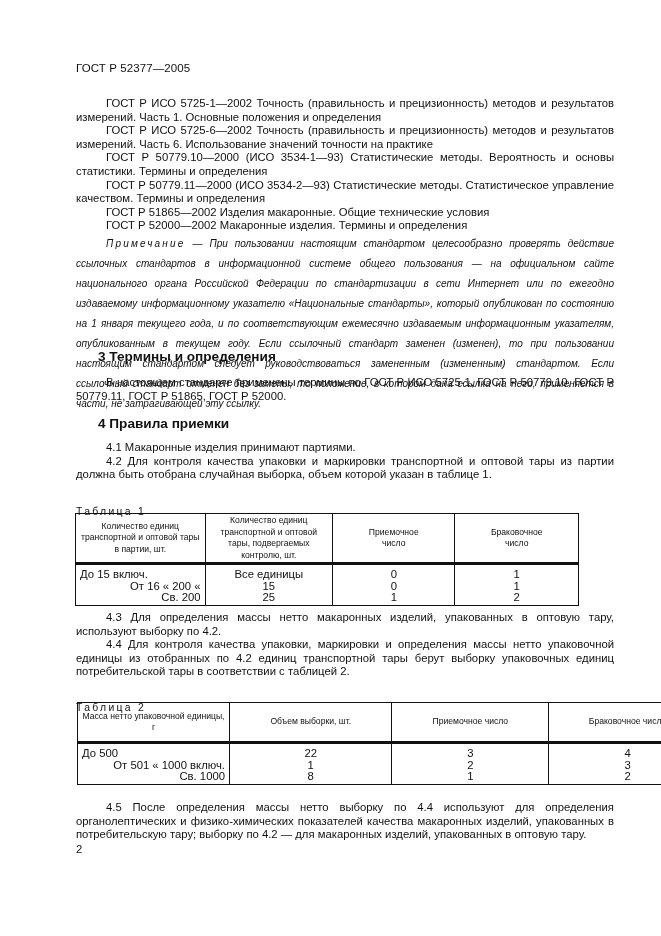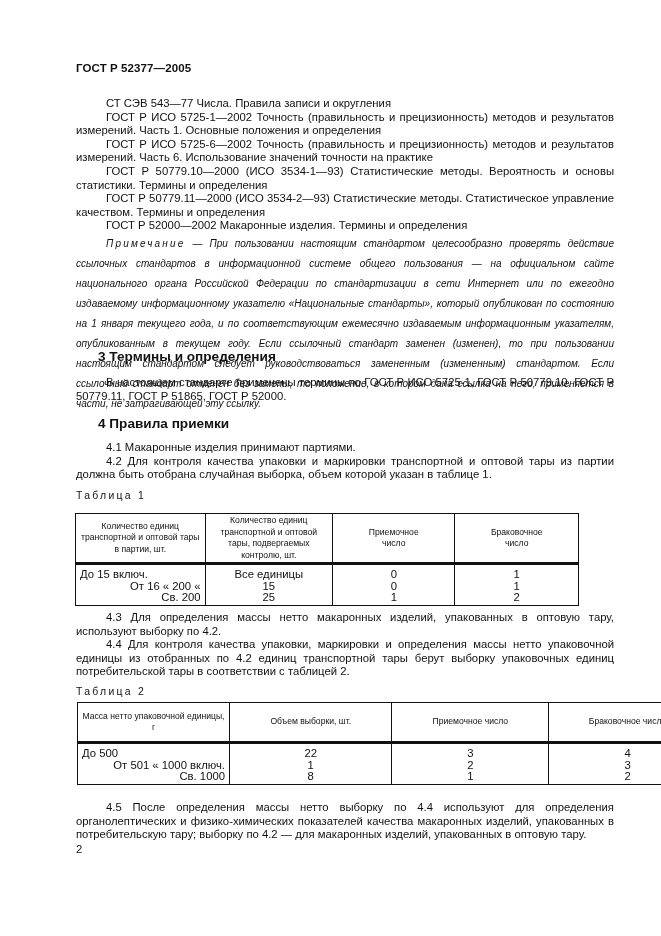--- a/index.html
+++ b/index.html
@@ -1,49 +1,49 @@
 <!DOCTYPE html>
 <html><head>
 <meta charset="utf-8">
 <style>
   html, body { margin: 0; padding: 0; background: #ffffff; }
   body { width: 661px; height: 936px; position: relative; overflow: hidden;
          font-family: "Liberation Sans", sans-serif; color: #111; }
   .page { position: absolute; left: 0; top: 0; width: 661px; height: 936px; }
-  .hdr { position: absolute; left: 76px; top: 62px; font-weight: bold; font-size: 11.5px; letter-spacing: 0.1px; }
+  .hdr { position: absolute; left: 76px; top: 62px; font-weight: normal; font-size: 11.5px; letter-spacing: 0.1px; }
   .txt { position: absolute; left: 76px; width: 538px; font-size: 11.3px; line-height: 13.6px; text-align: justify; }
   .ind { text-indent: 30px; }
   .p { margin: 0; }
   .note { font-size: 10px; line-height: 20px; font-style: italic; }
   .spaced { letter-spacing: 2.2px; }
   .h2 { position: absolute; left: 98px; font-weight: bold; font-size: 13.6px; }
-  .tcap { position: absolute; left: 76px; font-size: 10.4px; letter-spacing: 2.3px; }
+  .tcap { position: absolute; left: 76px; font-size: 10.4px; letter-spacing: 2.3px; margin-top: 16px; }
   table.t { position: absolute; border-collapse: collapse; font-size: 11.3px; }
   table.t th { font-weight: normal; font-size: 8.6px; line-height: 11.5px; border: 1px solid #111;
                border-bottom: 3px solid #111; text-align: center; vertical-align: middle; padding: 0 4px; }
   table.t td { border-left: 1px solid #111; border-right: 1px solid #111; border-bottom: 1px solid #111;
                vertical-align: top; padding: 4px 4px 1px 4px; text-align: center; line-height: 11.6px; }
   .cl { display: block; }
   .left-col .cl { text-align: right; padding-left: 6px; }
   .left-col .cl.first { text-align: left; padding-left: 0; }
   .pnum { position: absolute; left: 76px; top: 843px; font-size: 11.3px; }
 </style>
 </head>
 <body>
 
 <div class="page">
 
   <div class="hdr">ГОСТ Р 52377—2005</div>
 
   <div class="txt" style="top:97px;">
-    <p class="p ind">СТ СЭВ 543—77 Числа. Правила записи и округления</p>
     <p class="p ind">ГОСТ Р ИСО 5725-1—2002 Точность (правильность и прецизионность) методов и результатов измерений. Часть 1. Основные положения и определения</p>
     <p class="p ind">ГОСТ Р ИСО 5725-6—2002 Точность (правильность и прецизионность) методов и результатов измерений. Часть 6. Использование значений точности на практике</p>
     <p class="p ind">ГОСТ Р 50779.10—2000 (ИСО 3534-1—93) Статистические методы. Вероятность и основы статистики. Термины и определения</p>
     <p class="p ind">ГОСТ Р 50779.11—2000 (ИСО 3534-2—93) Статистические методы. Статистическое управление качеством. Термины и определения</p>
+    <p class="p ind">ГОСТ Р 51865—2002 Изделия макаронные. Общие технические условия</p>
     <p class="p ind">ГОСТ Р 52000—2002 Макаронные изделия. Термины и определения</p>
   </div>
 
   <div class="txt note" style="top:234px;">
     <p class="p ind"><span class="spaced">Примечание</span><span> — При пользовании настоящим стандартом целесообразно проверять действие ссылочных стандартов в информационной системе общего пользования — на официальном сайте национального органа Российской Федерации по стандартизации в сети Интернет или по ежегодно издаваемому информационному указателю «Национальные стандарты», который опубликован по состоянию на 1 января текущего года, и по соответствующим ежемесячно издаваемым информационным указателям, опубликованным в текущем году. Если ссылочный стандарт заменен (изменен), то при пользовании настоящим стандартом следует руководствоваться замененным (измененным) стандартом. Если ссылочный стандарт отменен без замены, то положение, в котором дана ссылка на него, применяется в части, не затрагивающей эту ссылку.</span></p>
   </div>
 
   <div class="h2" style="top:349px;">3 Термины и определения</div>
   <div class="txt" style="top:376px;">
     <p class="p ind">В настоящем стандарте применены термины по ГОСТ Р ИСО 5725-1, ГОСТ Р 50779.10, ГОСТ Р 50779.11, ГОСТ Р 51865, ГОСТ Р 52000.</p>

